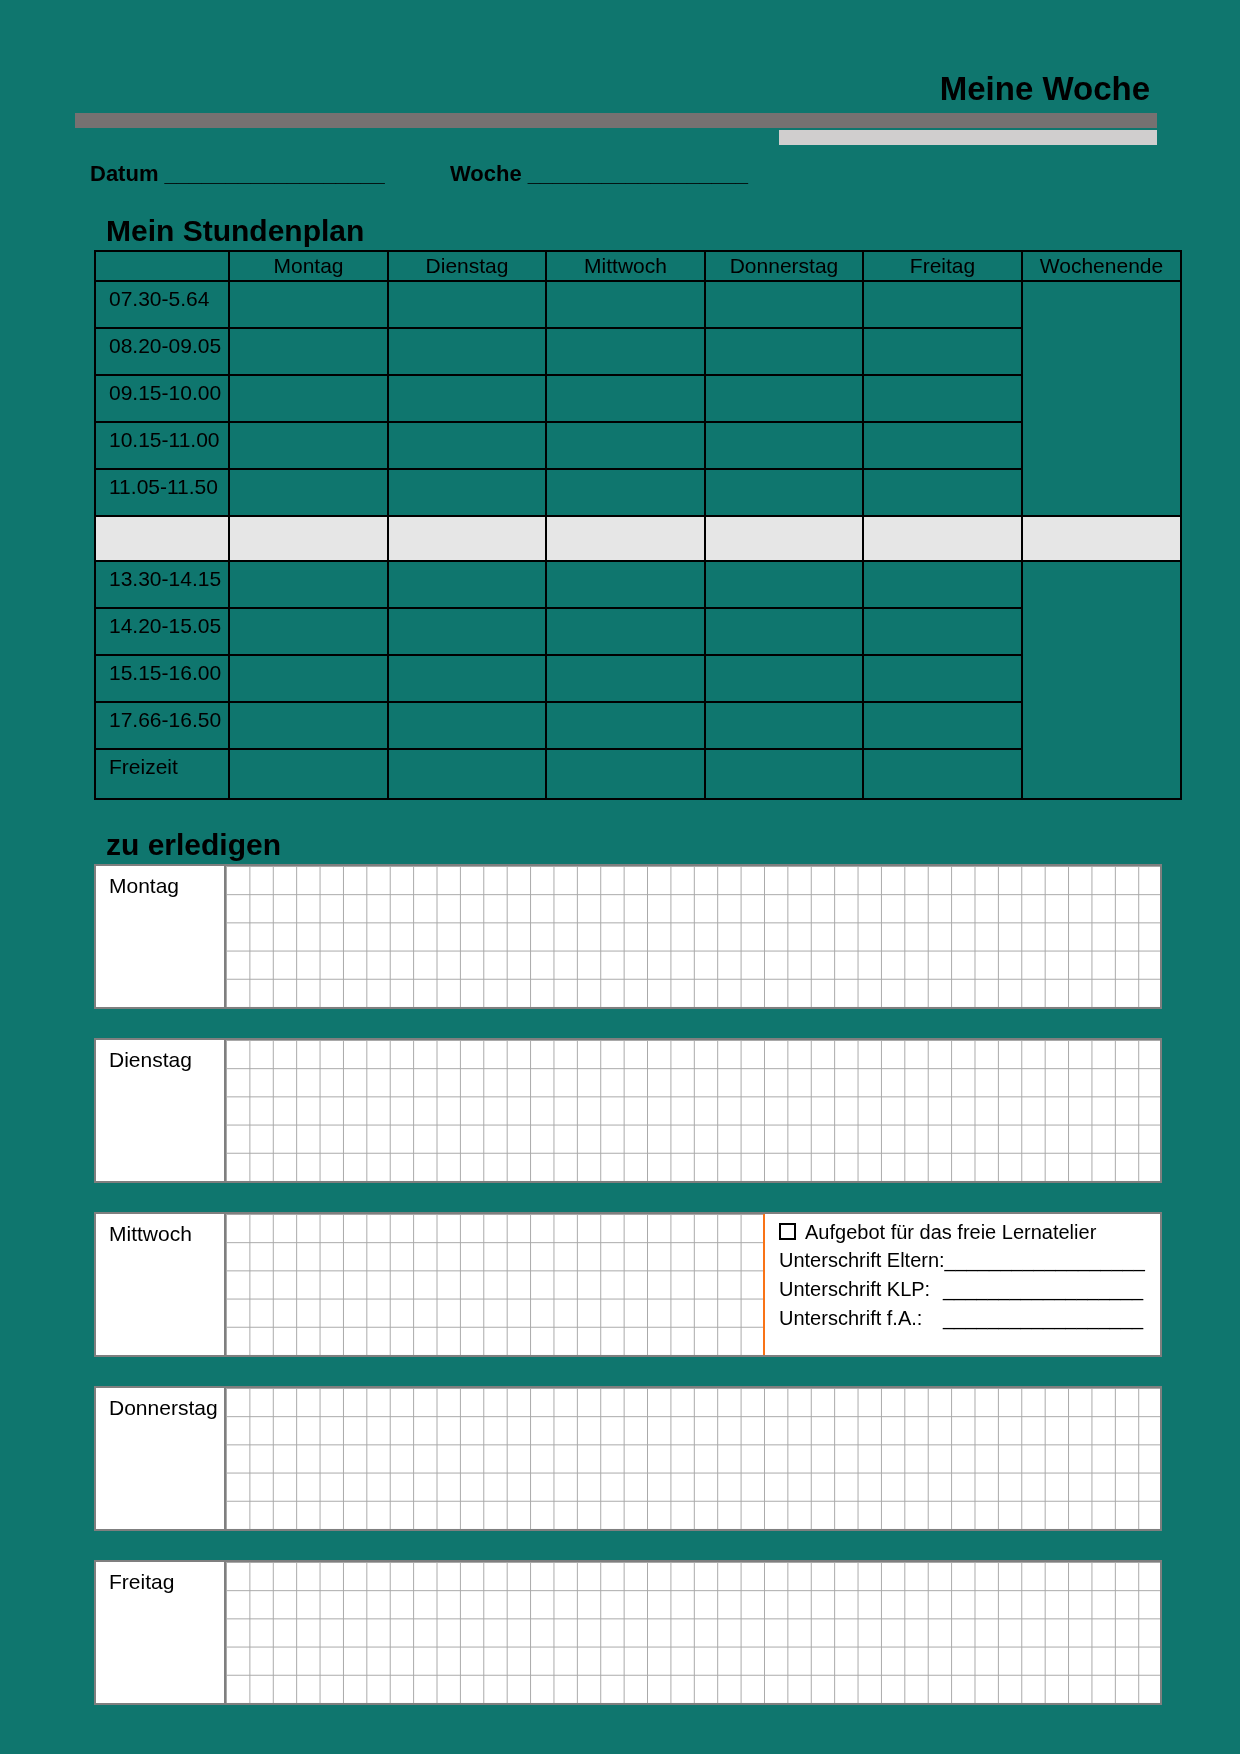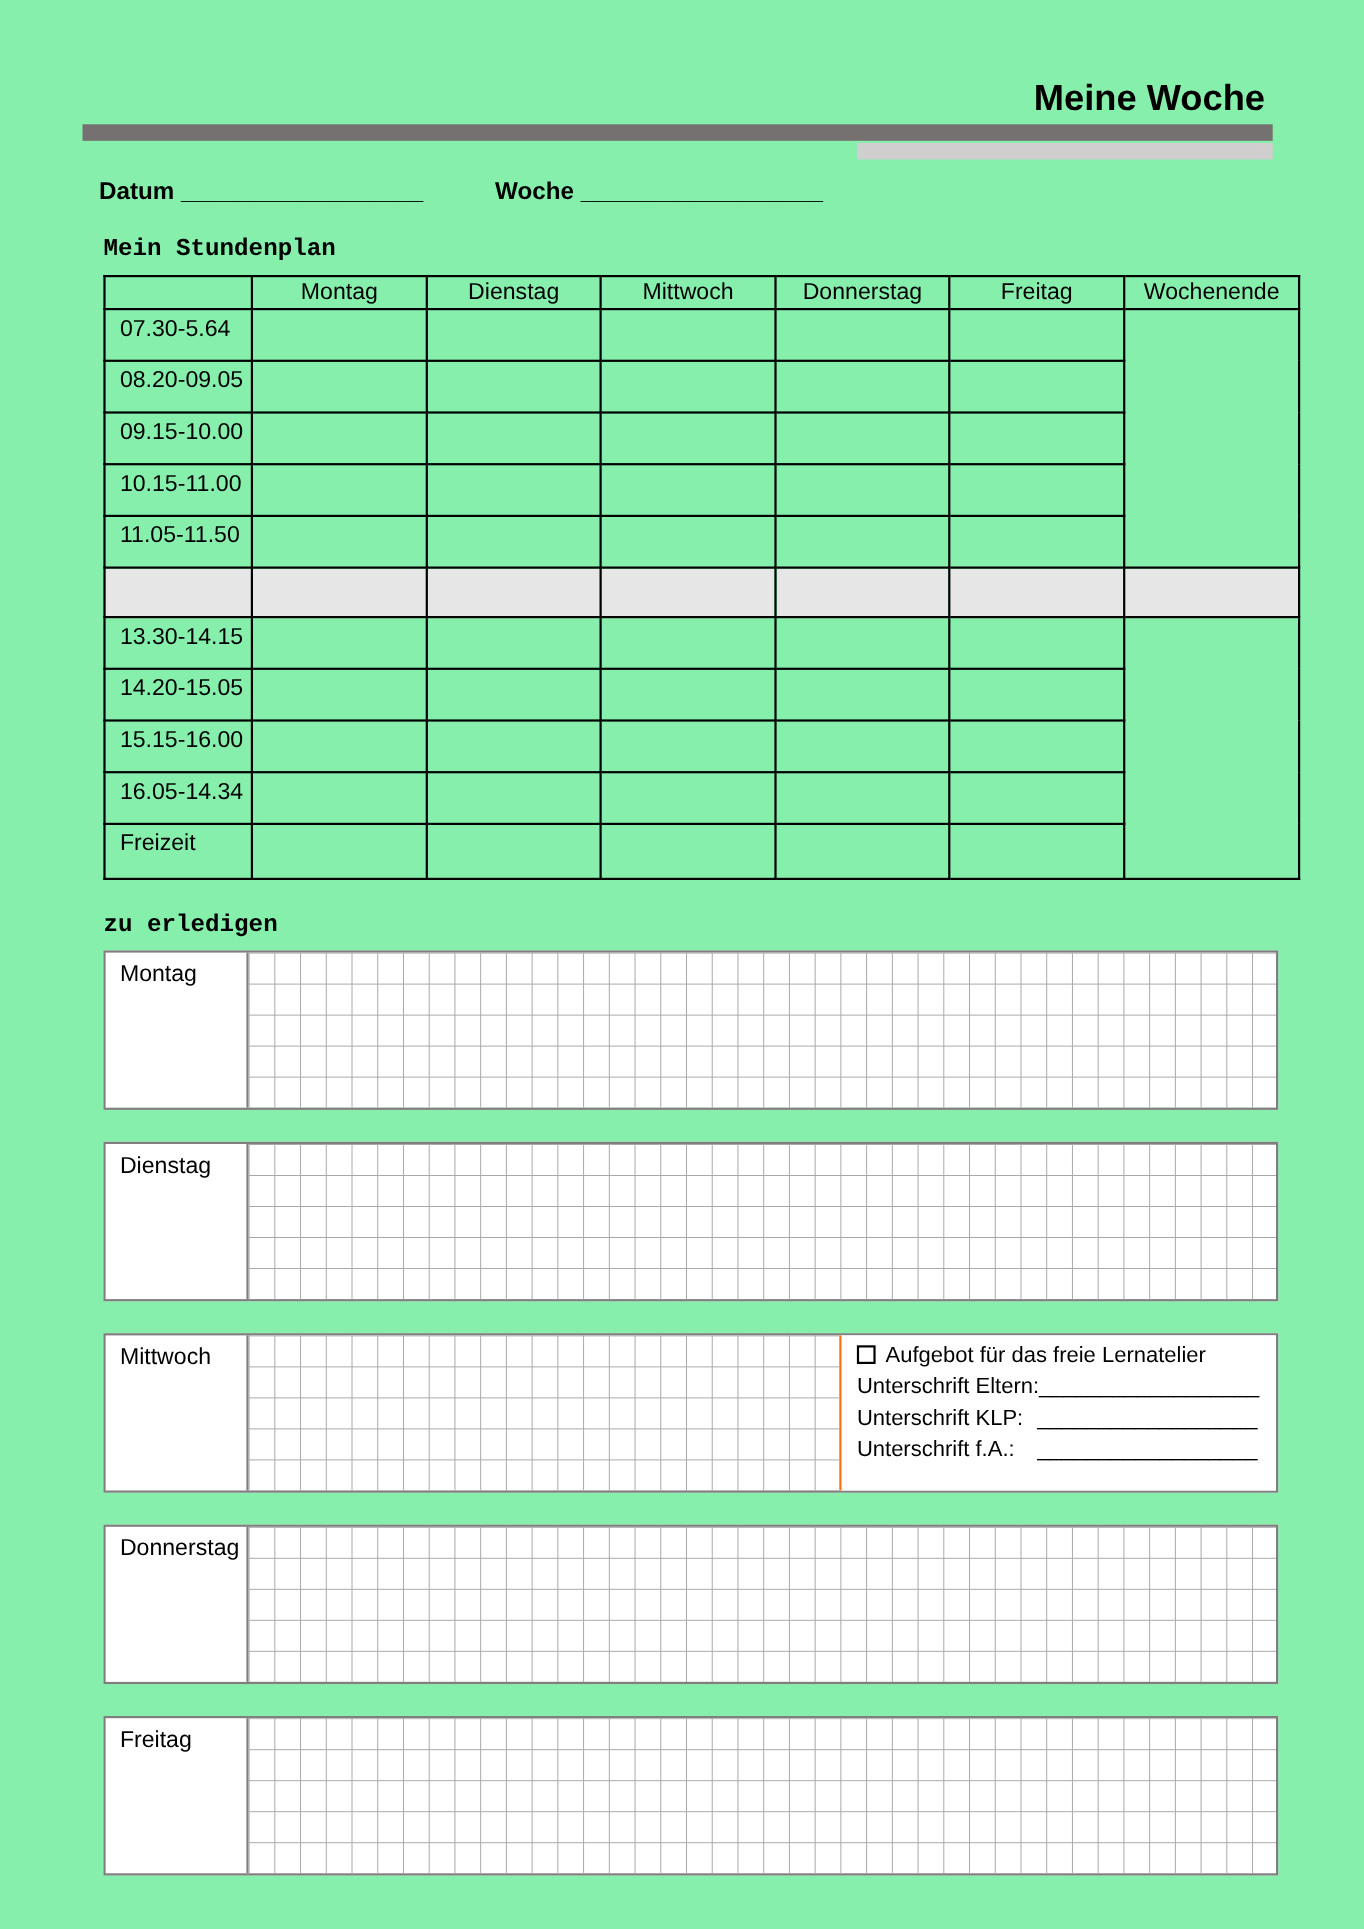--- a/index.html
+++ b/index.html
@@ -1,34 +1,34 @@
 <!DOCTYPE html>
 <html><head>
 <meta charset="utf-8">
 <style>
   html,body{margin:0;padding:0;background:#fff;}
   .page{
-    position:relative;width:1240px;height:1754px;background:#86efac;
+    position:relative;width:1240px;height:1754px;background:#0f766e;
     font-family:"Liberation Sans",sans-serif;color:#000;overflow:hidden;
   }
   
   .title{
     position:absolute;top:70px;right:90px;
     font-size:33px;font-weight:bold;letter-spacing:0px;
   }
   .bar-dark{position:absolute;left:75px;top:113px;width:1082px;height:15px;background:#767171;}
   .bar-light{position:absolute;left:779px;top:130px;width:378px;height:15px;background:#d0cece;}
 
   .field-line{position:absolute;top:161px;left:0;width:100%;height:30px;font-size:22px;font-weight:bold;}
   .field-group{position:absolute;top:0;white-space:nowrap;}
   .field-group.datum{left:90px;}
   .field-group.woche{left:450px;}
   .blank{font-weight:bold;letter-spacing:0px;}
 
-  .heading{position:absolute;left:94px;font-size:22px;font-weight:bold;font-family:Liberation Mono, monospace;}
+  .heading{position:absolute;left:106px;font-size:30px;font-weight:bold;}
   .heading.stundenplan{top:214px;}
   .heading.todo{top:828px;}
 
   
   table.stundenplan{
     position:absolute;left:94px;top:250px;width:1086px;
     border-collapse:collapse;table-layout:fixed;
   }
   table.stundenplan td{
     border:2px solid #000;padding:0;vertical-align:top;
@@ -179,21 +179,21 @@
         </tr>
         <tr class="slot">
           <td class="time">15.15-16.00</td>
           <td></td>
           <td></td>
           <td></td>
           <td></td>
           <td></td>
         </tr>
         <tr class="slot">
-          <td class="time">16.05-14.34</td>
+          <td class="time">17.66-16.50</td>
           <td></td>
           <td></td>
           <td></td>
           <td></td>
           <td></td>
         </tr>
         <tr class="slot-last">
           <td class="time">Freizeit</td>
           <td></td>
           <td></td>

